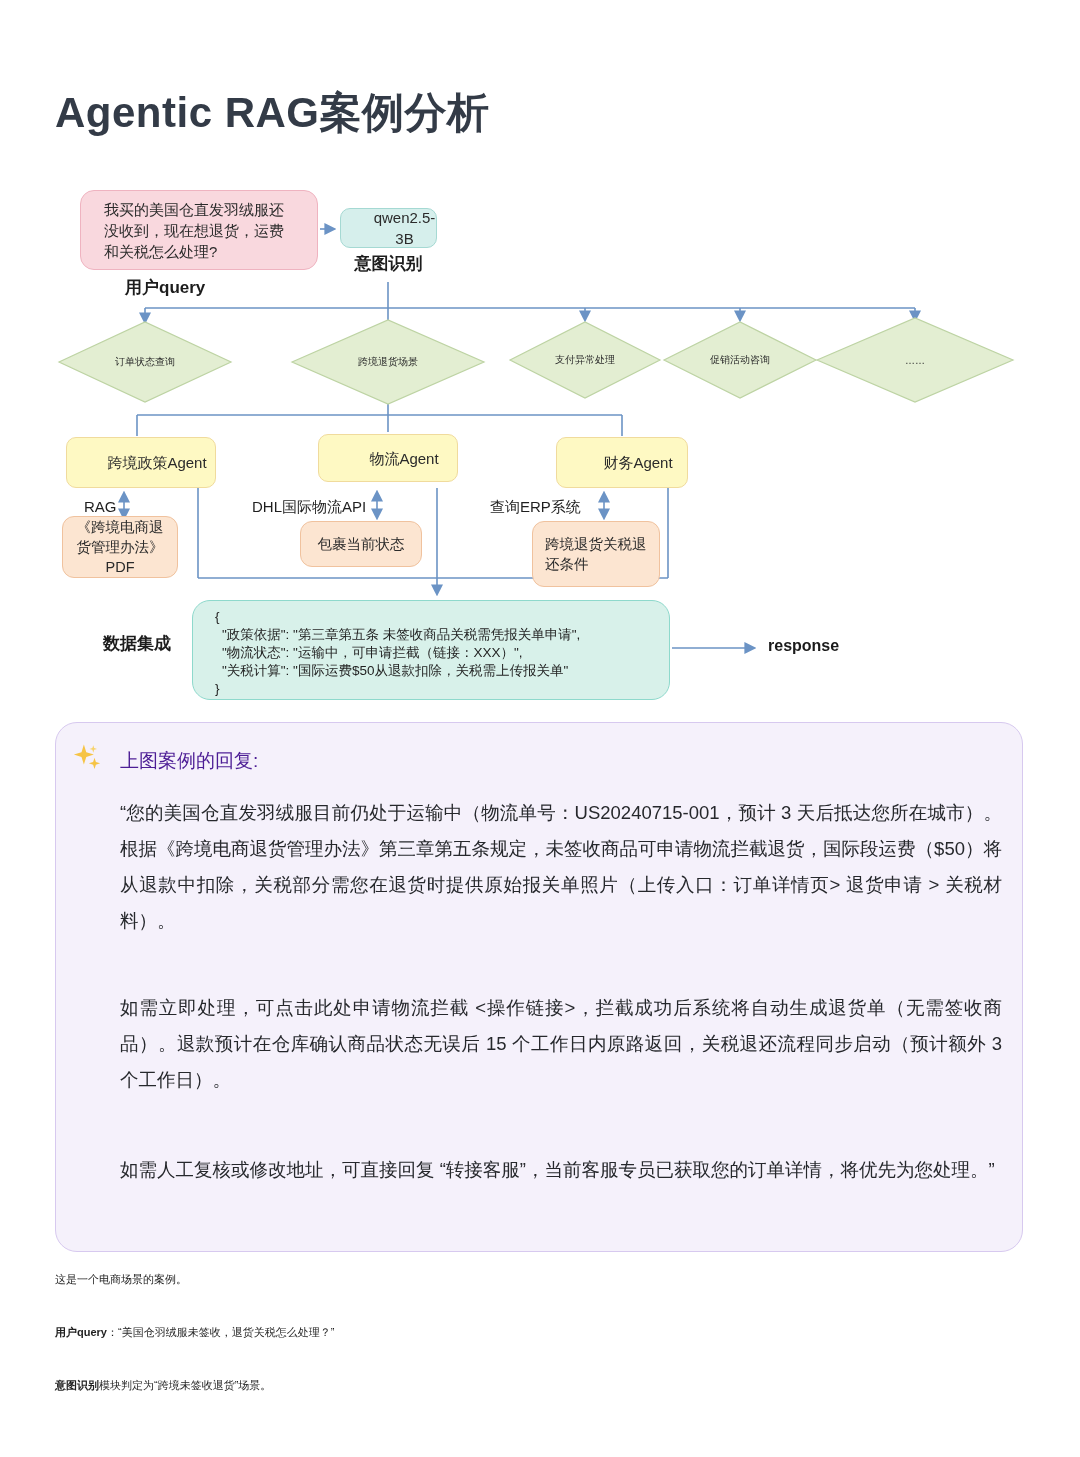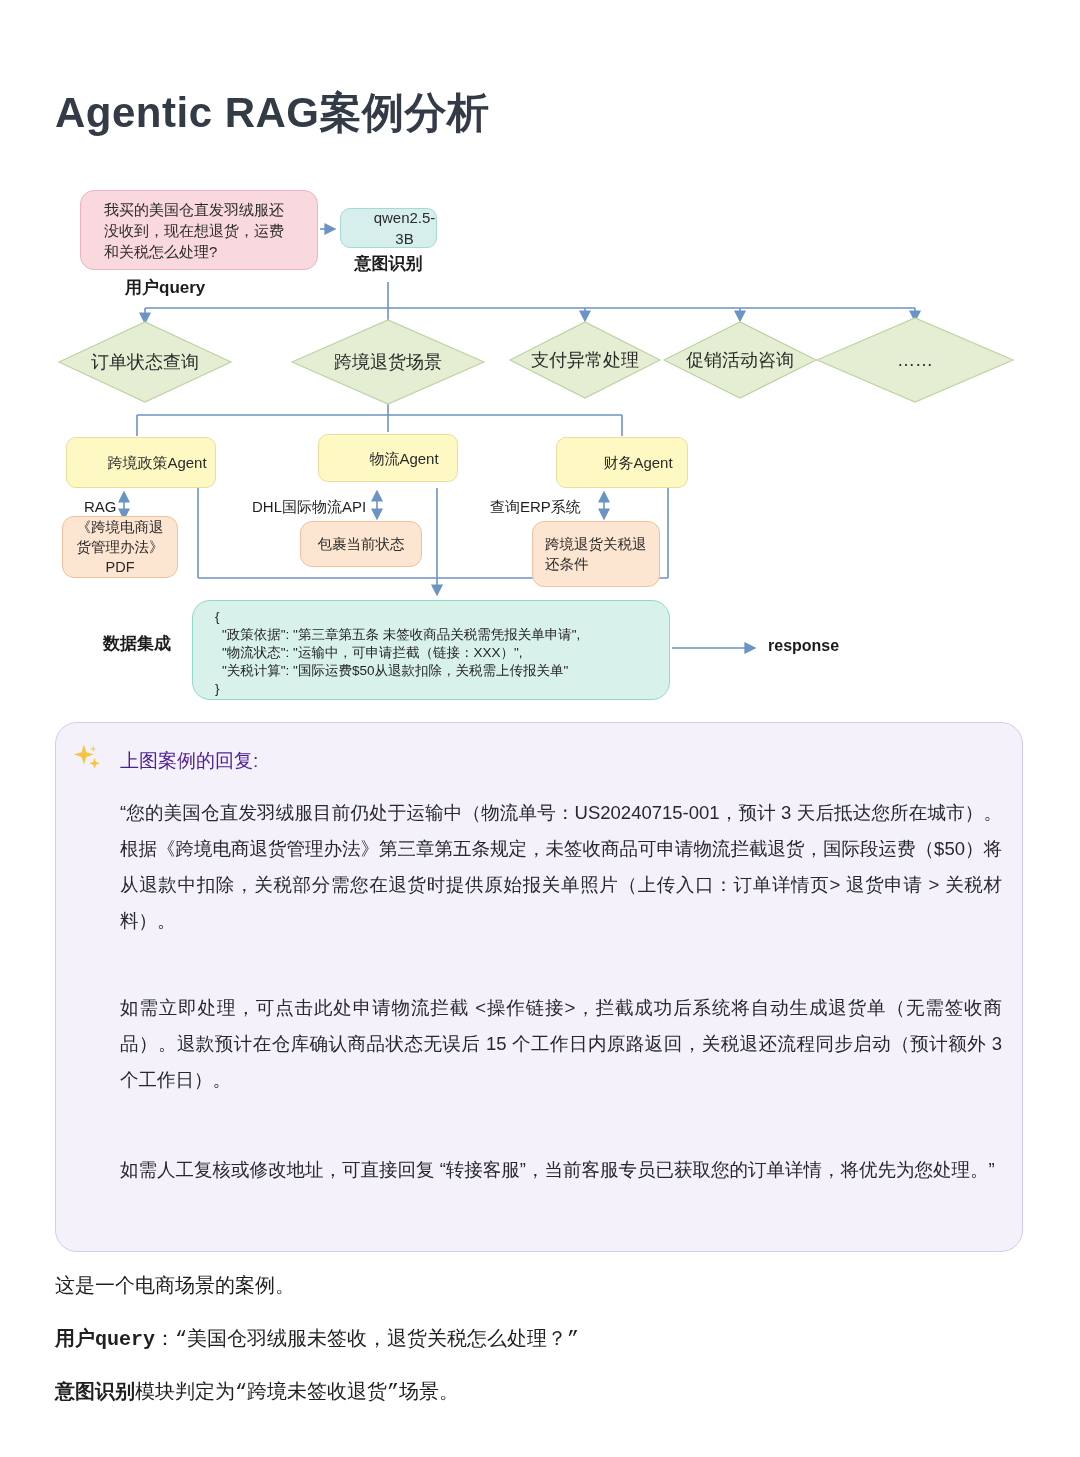--- a/index.html
+++ b/index.html
@@ -27,21 +27,21 @@
   .intent-box {
     left: 340px; top: 208px; width: 97px; height: 40px;
     background: #d6efec; border: 1.5px solid #a5d9d3; border-radius: 10px;
     font-size: 15px; color: #2b2b2b;
   }
   .lbl-bold { font-weight: bold; font-size: 17px; color: #1c1c1c; }
   .intent-label { left: 340px; top: 252px; width: 97px; text-align: center; }
   .uq-label { left: 125px; top: 276px; }
 
   .diamond-label {
-    font-size: 18px; color: #2b2b2b; text-align: center;
+    font-size: 10px; color: #2b2b2b; text-align: center;
     transform: translate(-50%, -50%);
   }
   .agent-box {
     background: #fef9c3; border: 1.5px solid #f0db9d; border-radius: 10px;
     font-size: 15px; color: #2b2b2b;
   }
   .tool-label { font-size: 15px; color: #1f1f1f; }
   .res-box {
     background: #fce5d1; border: 1.5px solid #f0c29e; border-radius: 12px;
     font-size: 14.5px; color: #2b2b2b; padding: 4px 8px;
@@ -61,21 +61,21 @@
     background: #f5f1fb; border: 1.5px solid #d7c9ef; border-radius: 22px;
   }
   .sparkle { left: 72px; top: 742px; width: 30px; height: 30px; }
   .reply-heading { left: 120px; top: 748px; font-size: 19px; color: #4c1d95; }
   .reply-par {
     left: 120px; width: 882px; font-size: 18.5px; line-height: 1.95;
     color: #26282c; text-align: justify;
   }
   .p1 { top: 795px; } .p2 { top: 990px; } .p3 { top: 1152px; }
 
-  .footer-line { left: 55px; font-size: 20px; color: #1f1f1f; font-family: Liberation Mono, monospace; }
+  .footer-line { left: 55px; font-size: 11px; color: #1f1f1f; }
   .f1 { top: 1272px; } .f2 { top: 1325px; } .f3 { top: 1378px; }
   .footer-line b { font-weight: bold; }
 </style>
 </head>
 <body>
 
 <div class="abs page-title">Agentic RAG案例分析</div>
 
 <svg class="abs flow-layer" viewBox="0 0 1080 740" xmlns="http://www.w3.org/2000/svg">
   <defs>

